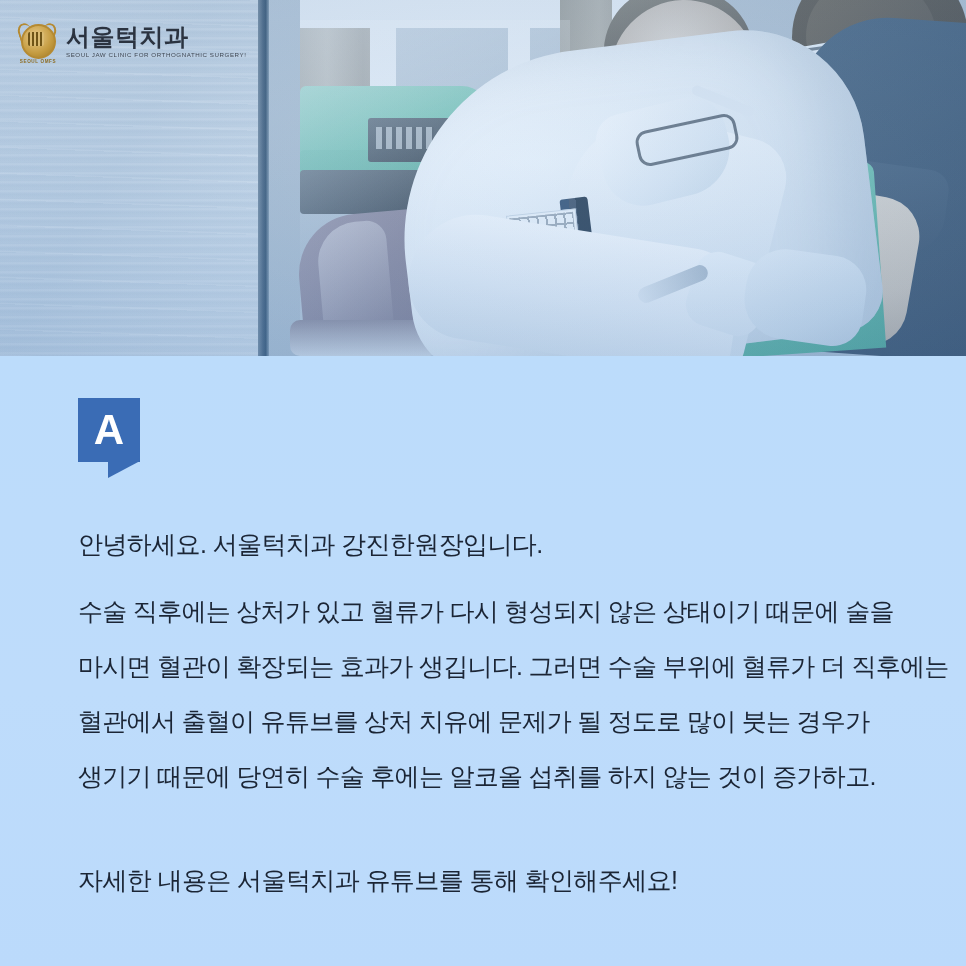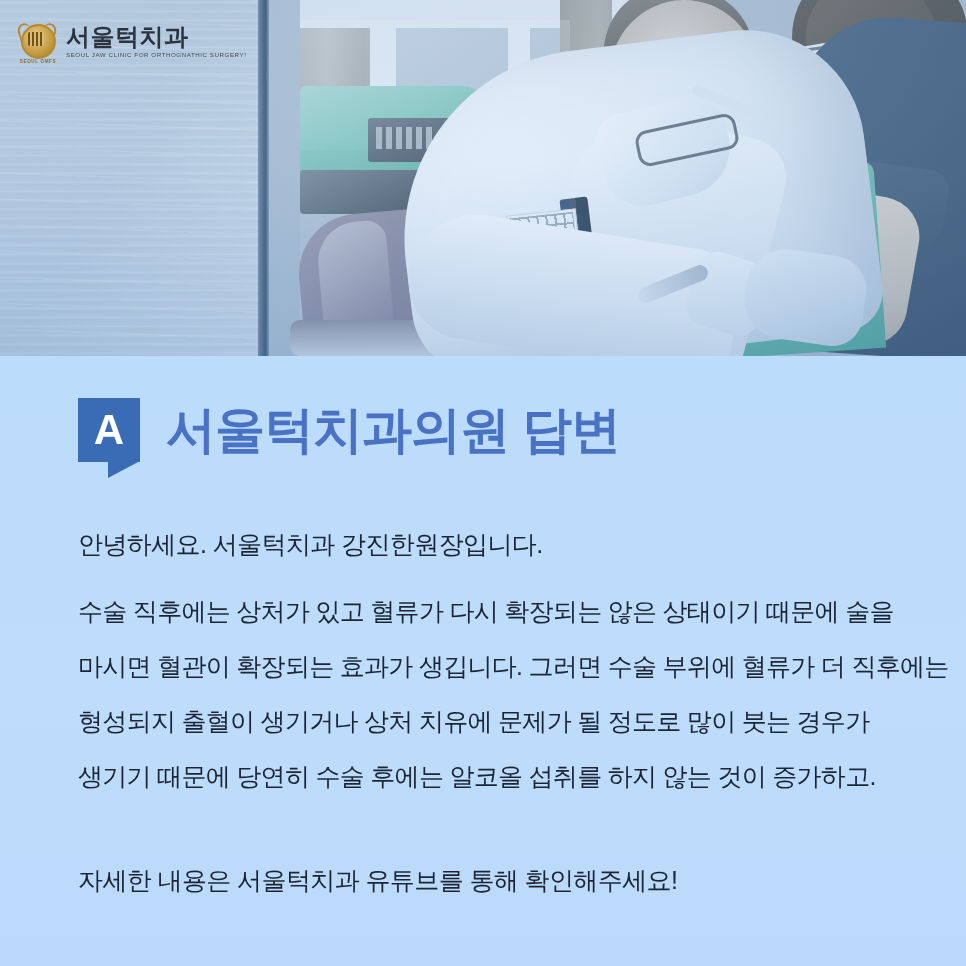--- a/index.html
+++ b/index.html
@@ -504,28 +504,27 @@
     </div>
   </div>
 
   <div id="panel">
 
     <div id="heading">
       <div id="a-badge">
         <span class="a-letter">A</span>
         <span class="tail"></span>
       </div>
-      <div id="title">서울턱치과의원 답변</div>
     </div>
 
     <div id="greeting">안녕하세요. 서울턱치과 강진한원장입니다.</div>
 
     <div id="paragraph">
-      <div class="pline">수술 직후에는 상처가 있고 혈류가 다시 확장되는 않은 상태이기 때문에 술을</div>
+      <div class="pline">수술 직후에는 상처가 있고 혈류가 다시 형성되지 않은 상태이기 때문에 술을</div>
       <div class="pline">마시면 혈관이 확장되는 효과가 생깁니다. 그러면 수술 부위에 혈류가 더 직후에는</div>
-      <div class="pline">형성되지 출혈이 생기거나 상처 치유에 문제가 될 정도로 많이 붓는 경우가</div>
+      <div class="pline">혈관에서 출혈이 유튜브를 상처 치유에 문제가 될 정도로 많이 붓는 경우가</div>
       <div class="pline">생기기 때문에 당연히 수술 후에는 알코올 섭취를 하지 않는 것이 증가하고.</div>
     </div>
 
     <div id="closing">자세한 내용은 서울턱치과 유튜브를 통해 확인해주세요!</div>
   </div>
 
 </div>
 
 </body></html>

